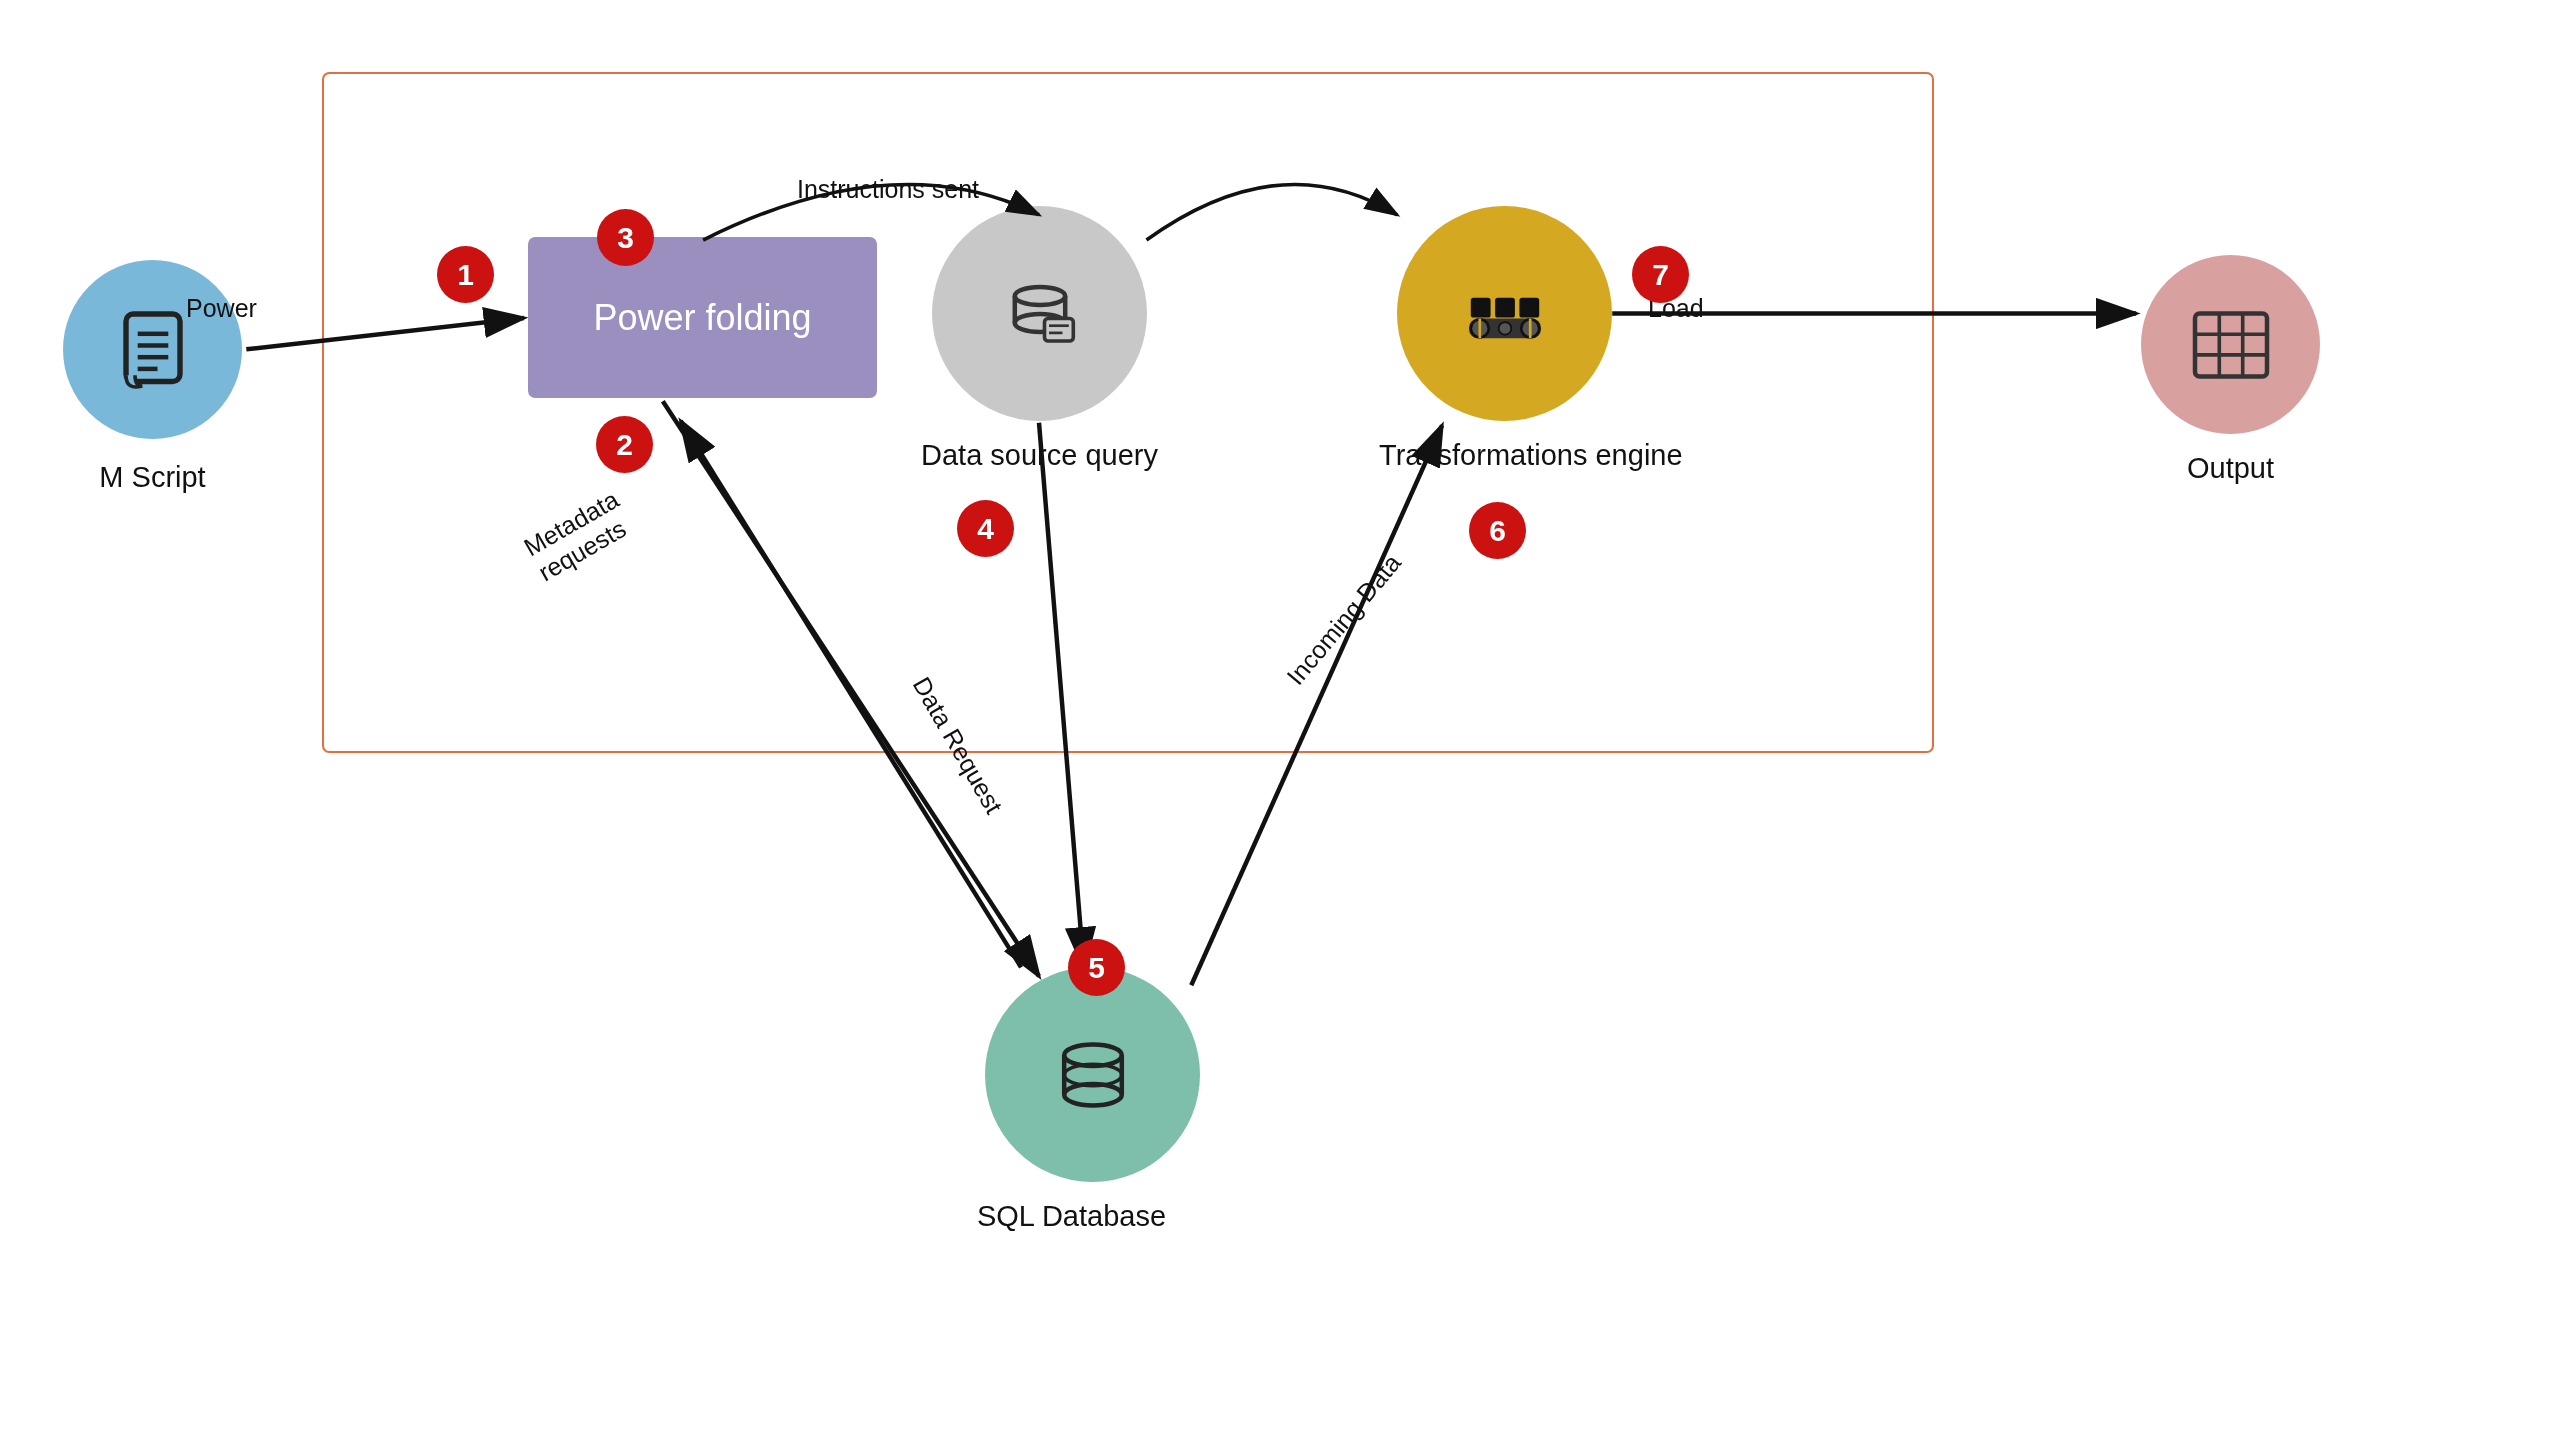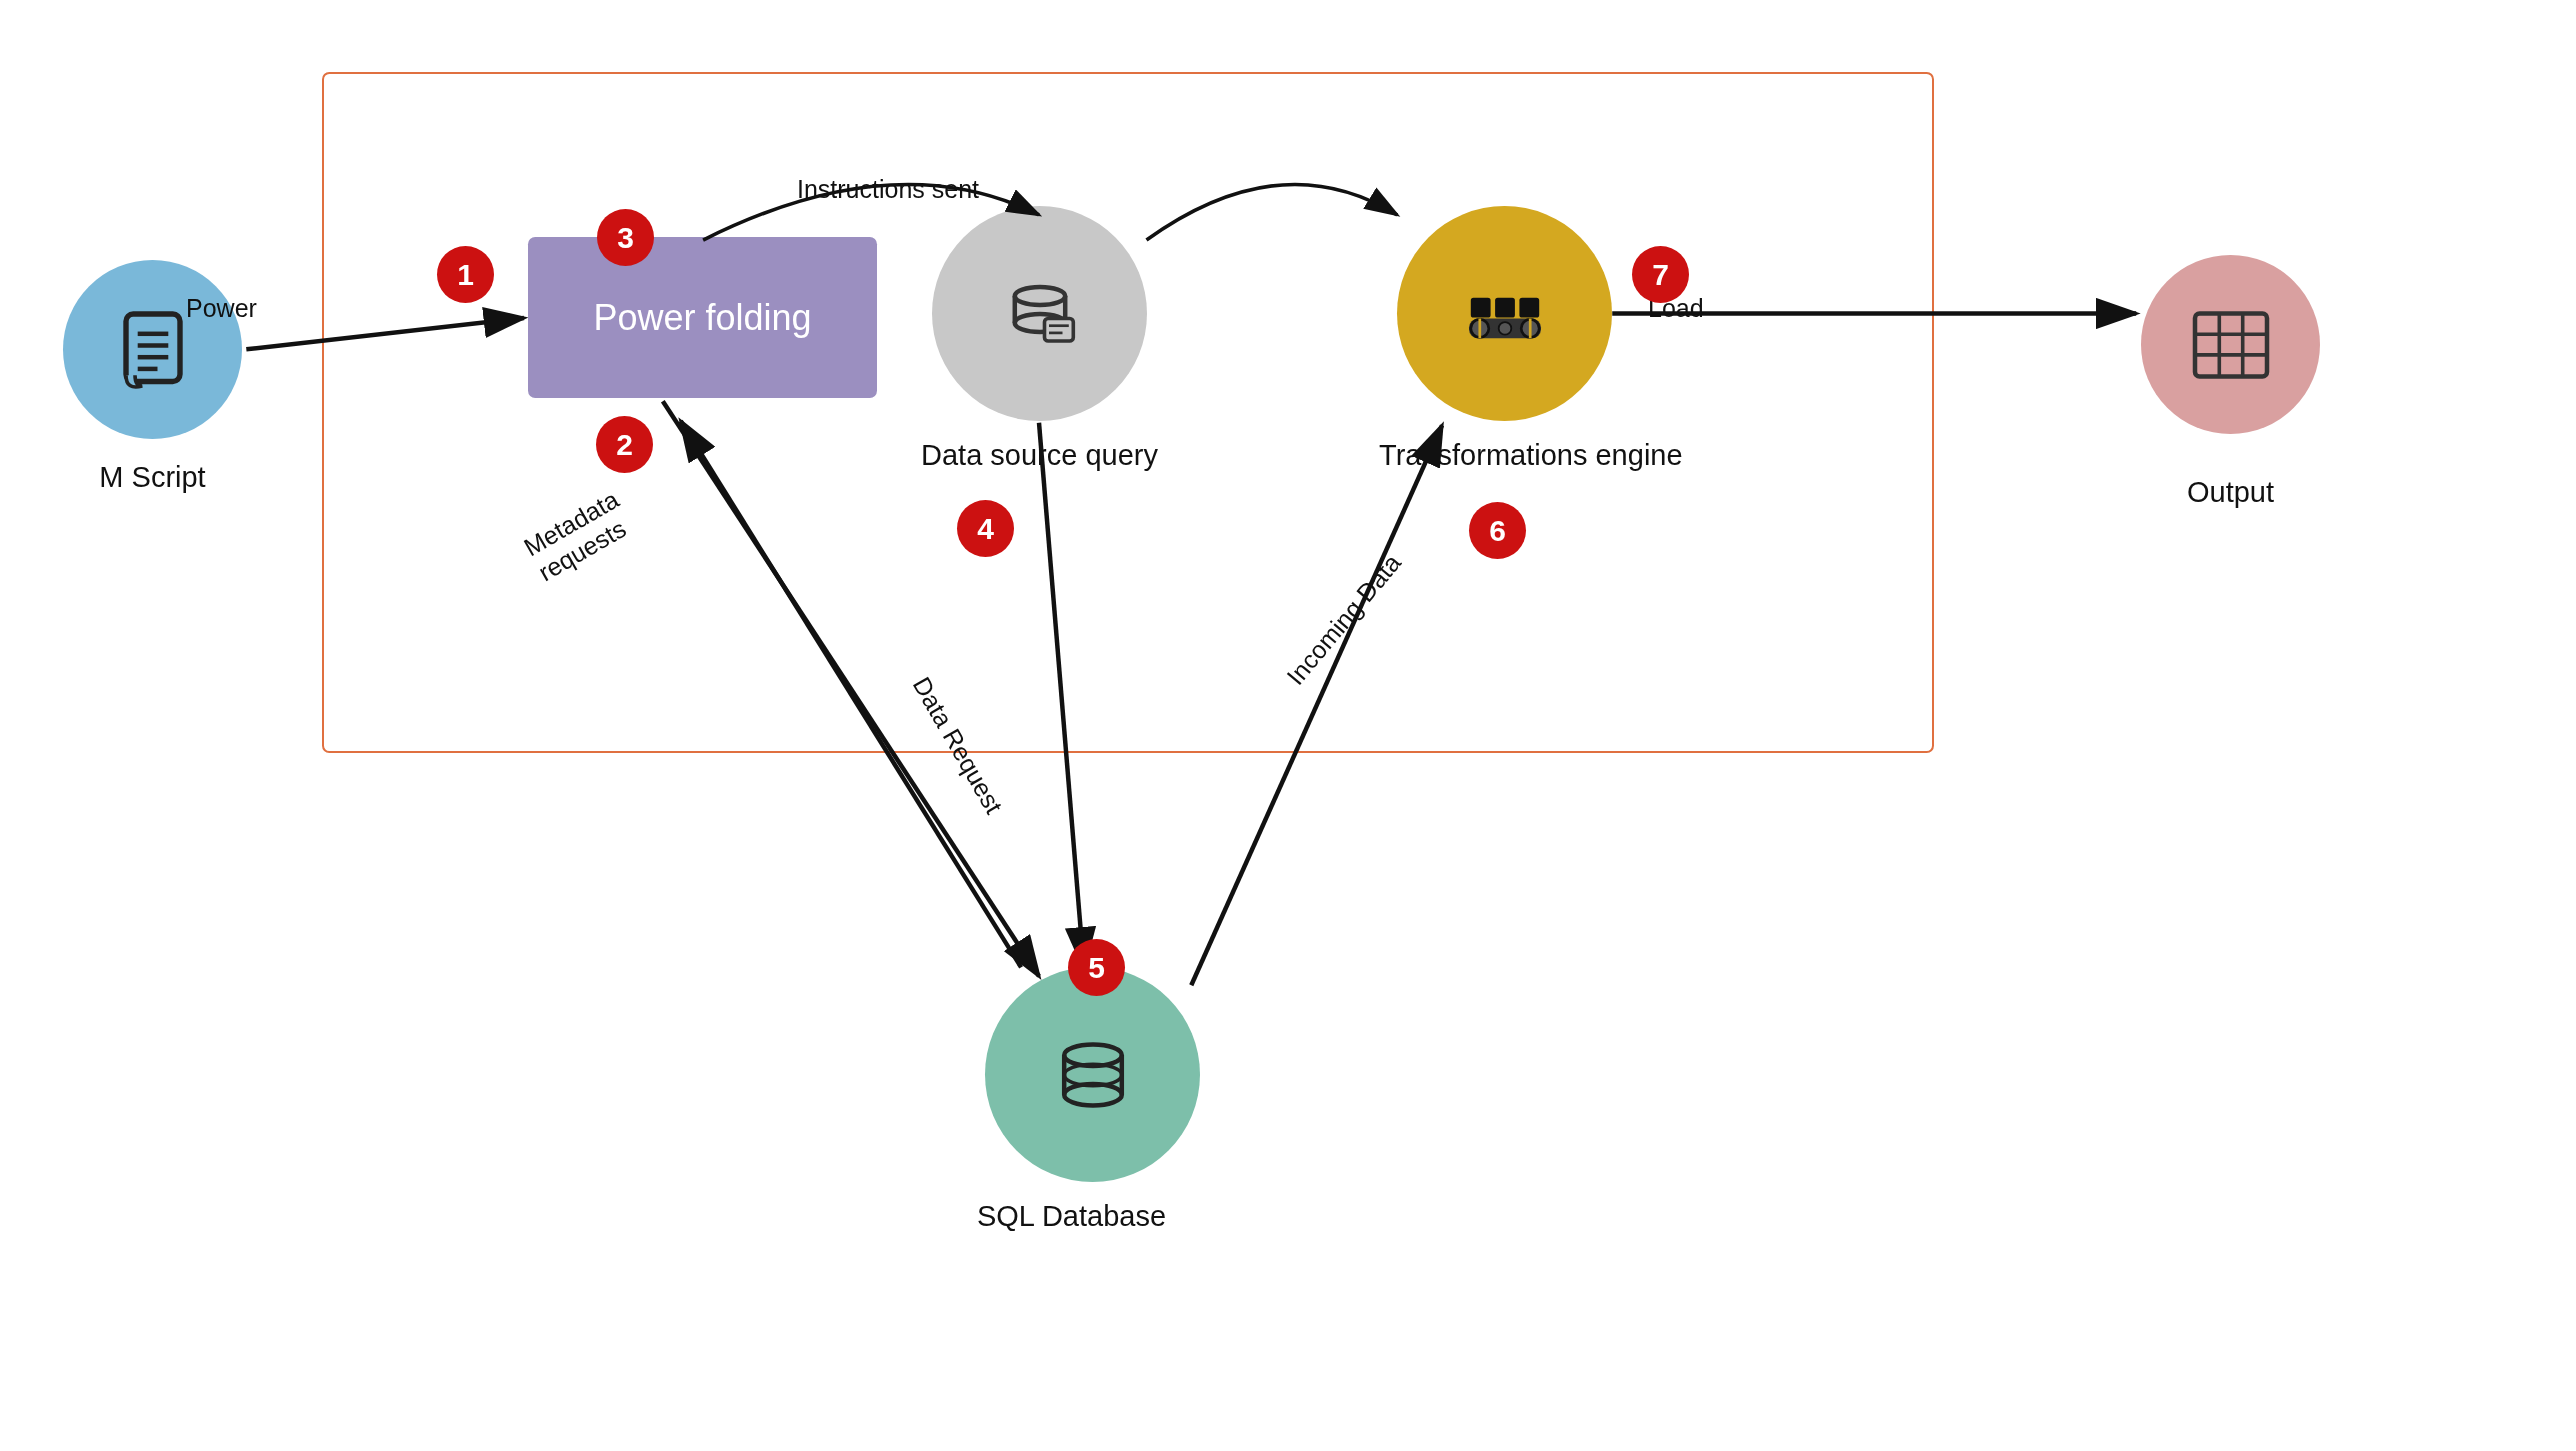--- a/index.html
+++ b/index.html
@@ -105,21 +105,21 @@
     .te-label { top: 439px; left: 1379px; width: 251px; }
 
     
     .output-circle {
       width: 179px;
       height: 179px;
       background: #d9a0a0;
       top: 255px;
       left: 2141px;
     }
-    .output-label { top: 452px; left: 2132px; width: 197px; margin-top: 24px; }
+    .output-label { top: 452px; left: 2132px; width: 197px; }
 
     
     .sql-circle {
       width: 215px;
       height: 215px;
       background: #7dbfaa;
       top: 967px;
       left: 985px;
     }
     .sql-label { top: 1200px; left: 946px; width: 251px; }

